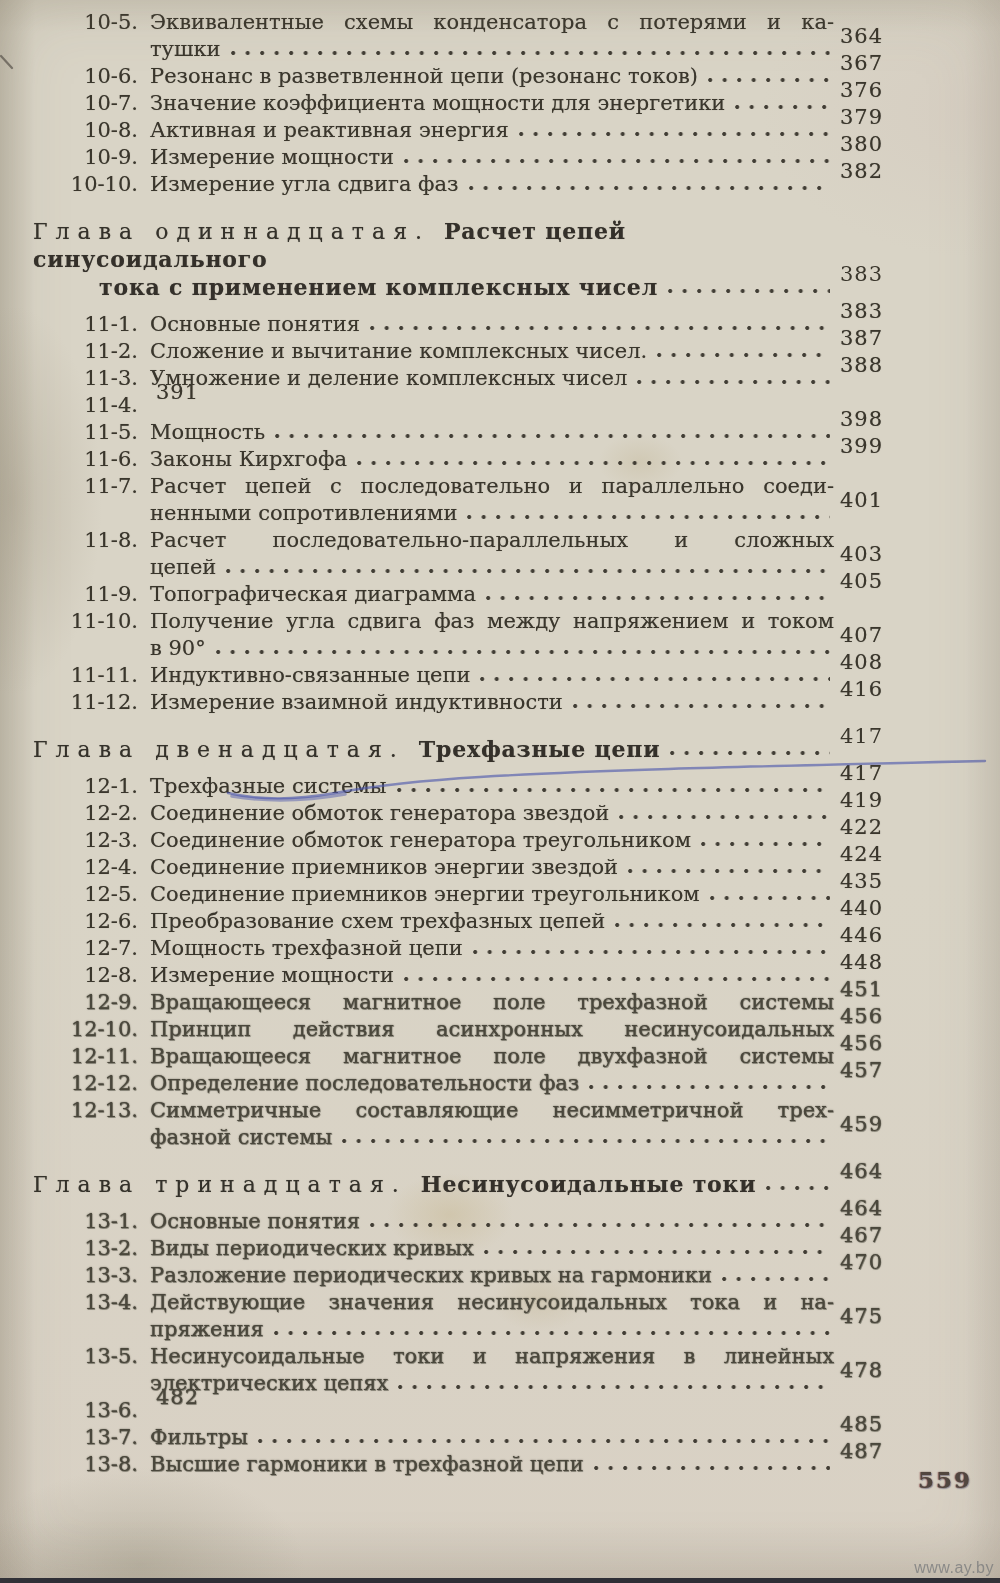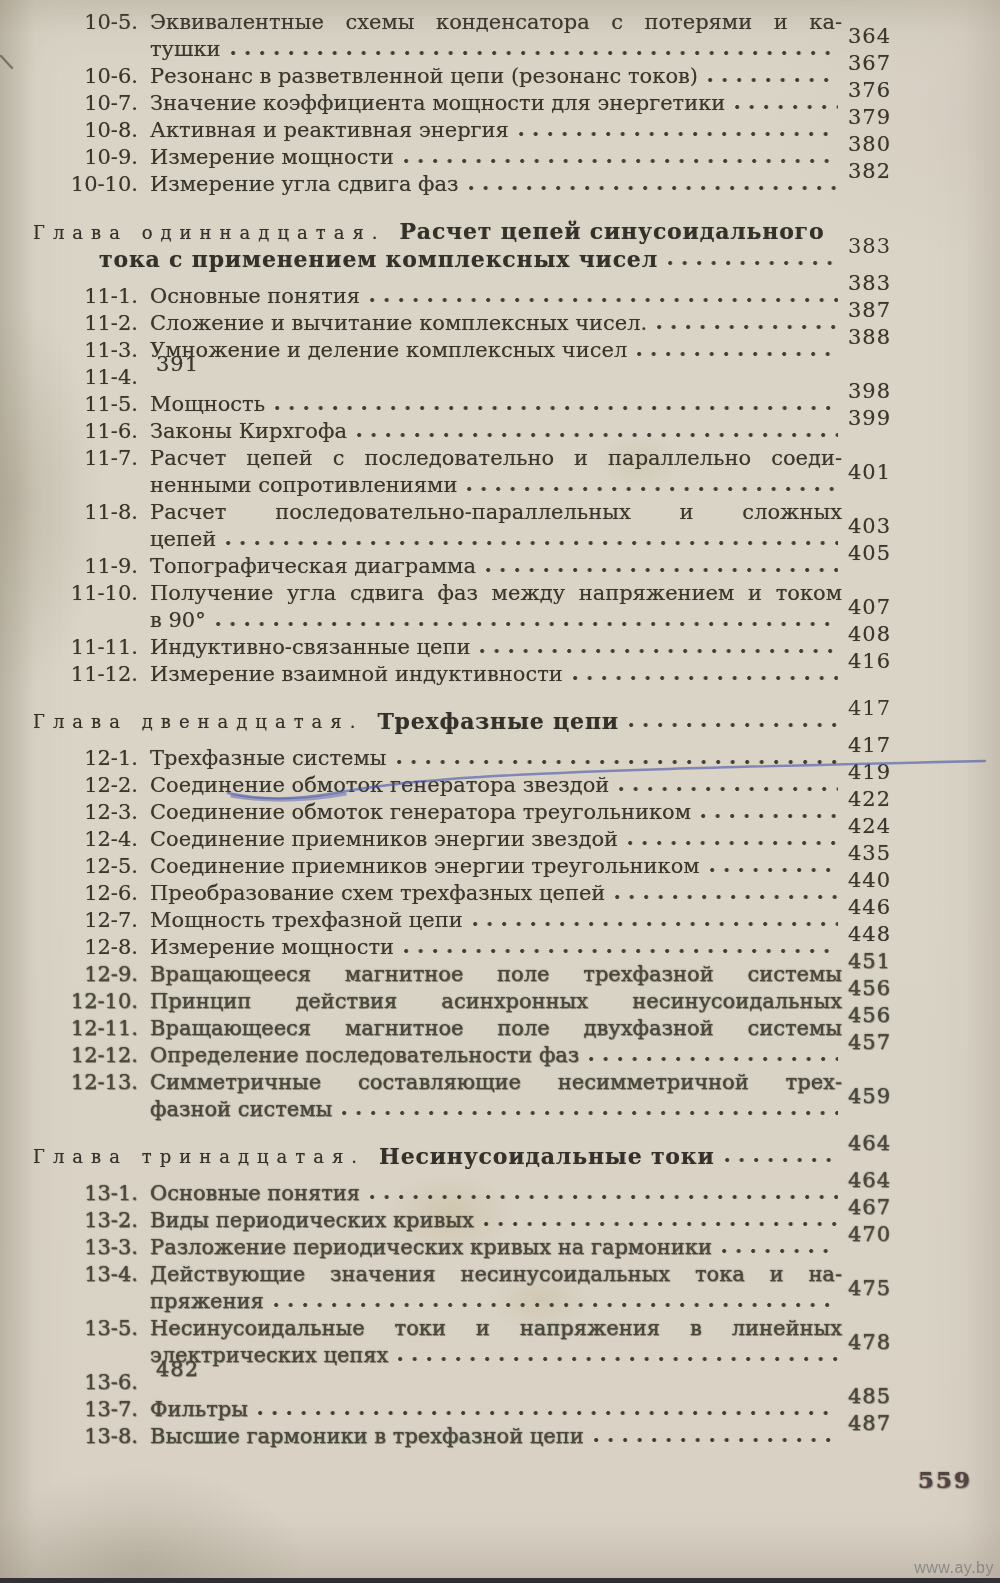--- a/index.html
+++ b/index.html
@@ -19,38 +19,38 @@
       radial-gradient(220px 130px at 140px 1565px, rgba(138,133,112,.32), transparent 75%),
       radial-gradient(300px 200px at 985px 110px, rgba(210,198,188,.45), transparent 75%),
       linear-gradient(180deg, transparent 55%, rgba(215,190,185,.14)),
       linear-gradient(90deg, rgba(125,115,95,.25), rgba(125,115,95,0) 3.5%, rgba(125,115,95,0) 96.5%, rgba(160,148,138,.18)),
       linear-gradient(180deg, rgba(150,140,120,.14), rgba(150,140,120,0) 2%, rgba(150,140,120,0) 96%, rgba(140,130,115,.20));
   }
   .page::after{
     content:"";position:absolute;inset:0;pointer-events:none;
     box-shadow:inset 0 0 70px rgba(120,110,88,.22);
   }
-  .toc{position:absolute;top:9px;left:0;right:8px;padding-right:95px;
+  .toc{position:absolute;top:9px;left:0;right:16px;padding-right:95px;
        font-size:21px;line-height:27px;}
   .toc-text{text-shadow:0 0 .7px rgba(57,53,45,.55);}
   .entry{display:flex;align-items:flex-start;}
   .enum{flex:none;width:150px;text-align:right;padding-right:12px;box-sizing:border-box;}
   .etext{flex:1;min-width:0;}
   .eline{}
   .fill{text-align:justify;text-align-last:justify;}
   .withleader{display:flex;align-items:flex-end;}
   .withleader>.ltext{white-space:nowrap;}
   .leader{flex:1;height:12px;align-self:flex-end;margin:0 4px 4px 10px;
     background-image:radial-gradient(circle at 2.2px 6px, rgba(52,48,40,.92) 1.6px, rgba(52,48,40,0) 2.4px);
     background-size:14.5px 12px;background-repeat:repeat-x;}
   .epage{flex:none;width:55px;text-align:center;align-self:flex-end;
          transform:translateY(-13px);letter-spacing:1px;}
   .chapter{display:flex;align-items:flex-start;margin:20px 0 10px 0;}
   .ch-text{flex:1;min-width:0;padding-left:33px;}
-  .ch-label{letter-spacing:8px;font-size:18px;color:#34312a;}
+  .ch-label{letter-spacing:8px;font-size:22px;color:#34312a;}
   .ch-title{font-weight:bold;font-size:22px;letter-spacing:.8px;color:#34302a;margin-left:14px;}
   .ch-cont{padding-left:66px;}
   .ch-cont .ch-title{margin-left:0;}
   .smudged{color:#4a473c;text-shadow:0 0 1.4px rgba(64,62,50,.95), .6px .6px .5px rgba(90,88,76,.5);}
   .stamp{position:absolute;top:1466px;right:28px;font-size:23px;font-weight:bold;
          letter-spacing:2px;color:#51463f;
          text-shadow:-1px 0 .8px rgba(150,70,70,.45), 1px .5px 1px rgba(70,70,110,.4), 0 0 1.5px rgba(80,70,60,.8);}
   .watermark{position:absolute;right:6px;bottom:6px;font-family:"Liberation Sans",sans-serif;
              font-size:16px;color:#8d8d8d;letter-spacing:.5px;}
   .bottom-edge{position:absolute;left:0;right:0;bottom:0;height:5px;background:#272833;}

